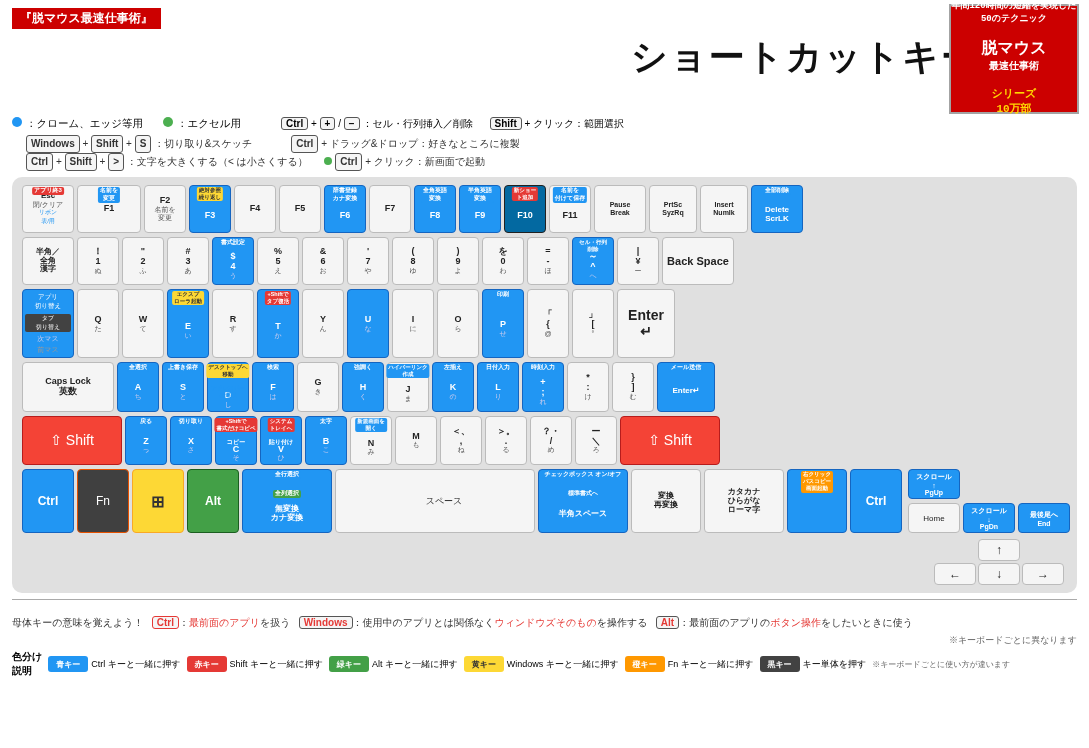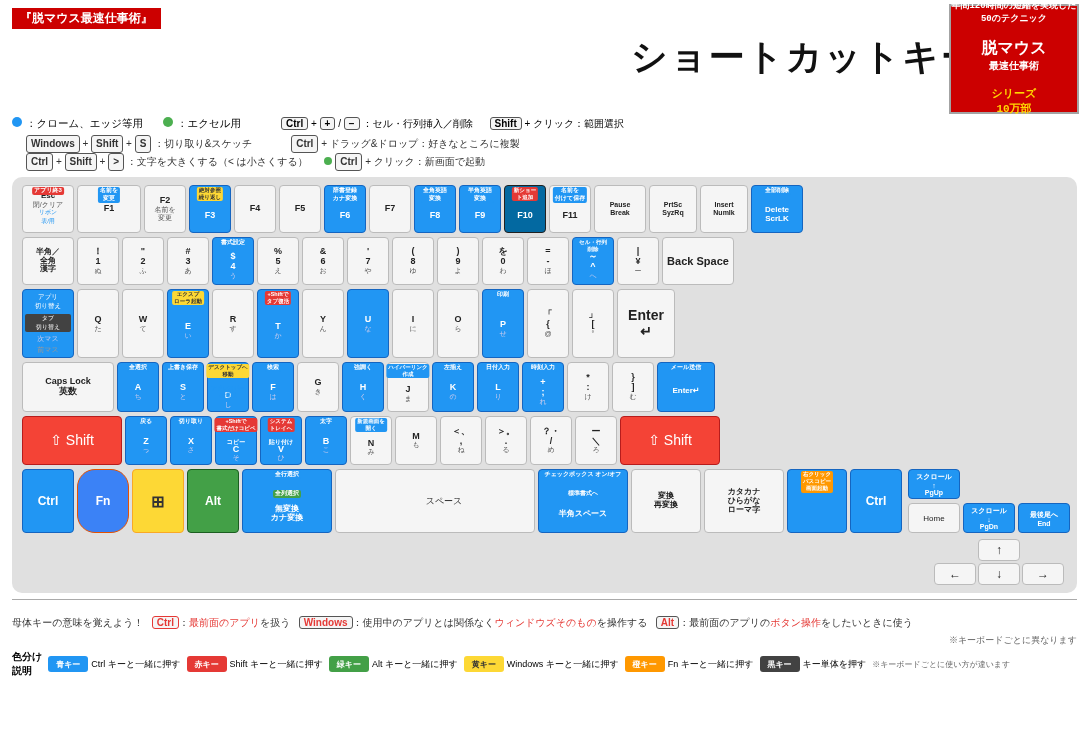--- a/index.html
+++ b/index.html
@@ -167,21 +167,21 @@
       border-radius: 2px;
       line-height: 1.3;
     }
 
     
     .key-blue { background: #2196f3; color: #fff; border-color: #1565c0; }
     .key-blue .sub-label { color: #cce; }
     .key-dark { background: #0369a1; color: #fff; border-color: #212121; }
     .key-shift { background: #f44336; color: #fff; border-color: #b71c1c; font-size: 16px; font-weight: normal; }
     .key-ctrl { background: #2196f3; color: #fff; border-color: #1565c0; font-size: 14px; font-weight: bold; }
-    .key-fn { background: #3b82f6; color: #fff; border-color: #e65100; font-size: 14px; font-weight: bold; border-radius: 18px; }
+    .key-fn { background: #404040; color: #fff; border-color: #e65100; font-size: 14px; font-weight: normal; }
     .key-win { background: #fdd835; color: #333; border-color: #f9a825; font-size: 14px; font-weight: bold; }
     .key-alt { background: #43a047; color: #fff; border-color: #1b5e20; font-size: 14px; font-weight: bold; }
 
     .key-esc { width: 52px; }
     .key-f { width: 42px; }
     .key-bs { width: 72px; min-height: 48px; }
     .key-enter { width: 58px; min-height: 48px; }
     .key-caps { width: 92px; }
     .key-shift-l { width: 100px; }
     .key-shift-r { width: 100px; }

